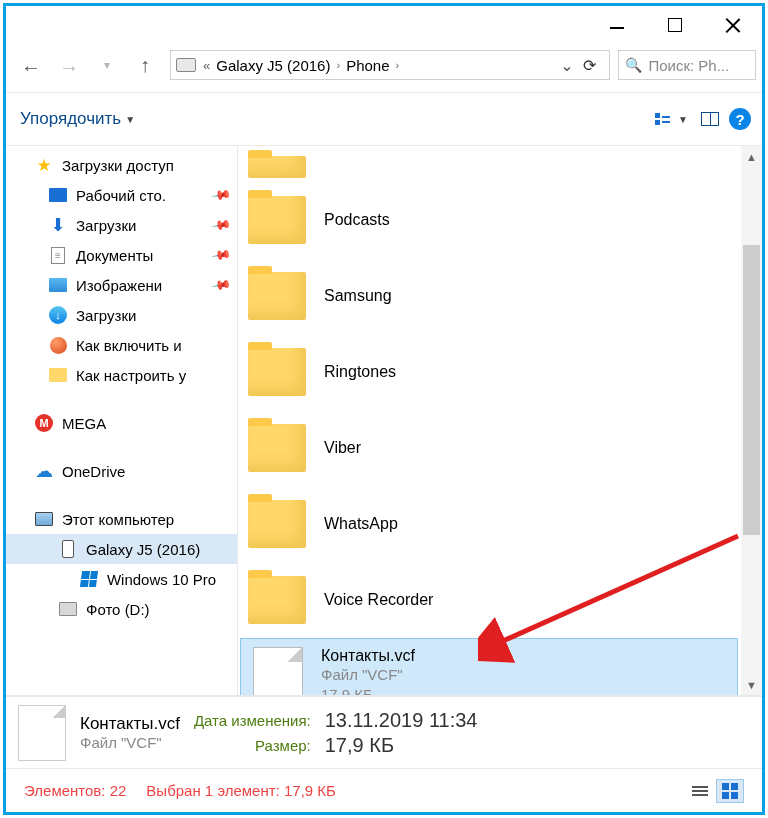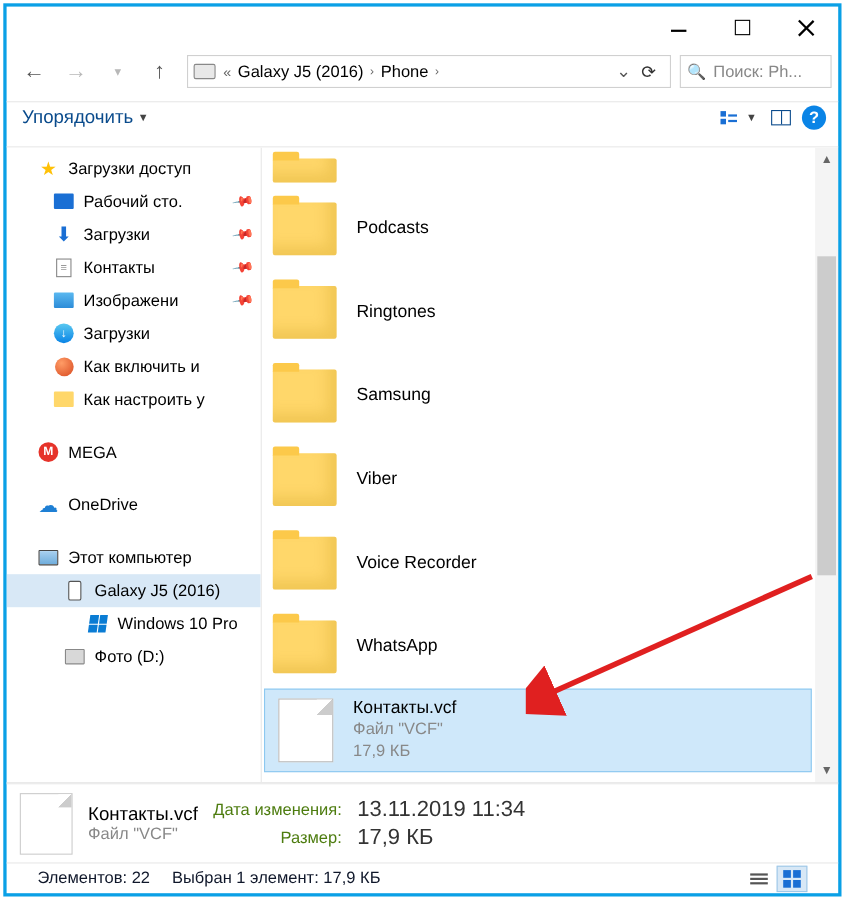--- a/index.html
+++ b/index.html
@@ -26,21 +26,21 @@
   .drive-ic{width:20px;height:14px;background:#e8e8e8;border:1px solid #888;border-radius:2px;margin:0 3px;position:relative;}
   .chev{ color:#666; padding:0 4px; font-size:11px;}
   .addr-tail{display:flex;align-items:center;margin-left:auto;}
   .addr-drop{width:20px;text-align:center;color:#555;}
   .refresh-ic{width:18px;height:18px;font-size:16px;color:#333;}
   .search-box{width:138px;border:1px solid #d0d0d0;height:30px;display:flex;align-items:center;padding:0 6px;gap:6px;}
   .search-ic{font-size:14px;color:#666;}
   .search-ph{color:#888;font-size:15px;white-space:nowrap;overflow:hidden;}
 
   
-  .toolbar{display:flex;align-items:flex-start;border-top:1px solid #e8e8e8;border-bottom:1px solid #e8e8e8;height:42px;padding:0 8px;}
+  .toolbar{display:flex;align-items:center;border-top:1px solid #e8e8e8;border-bottom:1px solid #e8e8e8;height:54px;padding:0 8px;}
   .org-btn{color:#0a4b8c;font-size:17px;padding:4px 6px;display:flex;align-items:center;gap:4px;}
   .org-btn .drop{font-size:10px;color:#444;}
   .tool-right{margin-left:auto;display:flex;align-items:center;gap:2px;}
   .tool-ic{width:28px;height:28px;display:flex;align-items:center;justify-content:center;}
   .help-ic{width:22px;height:22px;border-radius:50%;background:#0a84e6;color:#fff;display:flex;align-items:center;justify-content:center;font-size:15px;font-weight:bold;}
 
   
   .main{flex:1;display:flex;overflow:hidden;border-bottom:1px solid #e8e8e8;}
   .sidebar{width:232px;border-right:1px solid #e8e8e8;overflow:hidden;padding-top:4px;}
   .side-item{display:flex;align-items:center;height:30px;padding-left:42px;font-size:15px;color:#000;gap:8px;white-space:nowrap;overflow:hidden;}
@@ -88,21 +88,21 @@
   .details{display:flex;align-items:center;height:72px;border-top:1px solid #e8e8e8;padding:6px 12px;gap:14px;}
   .file-thumb{width:48px;height:56px;border:1px solid #ccc;background:#fff;position:relative;}
   .file-thumb::after{content:"";position:absolute;top:0;right:0;width:12px;height:12px;background:linear-gradient(135deg,#fff 48%,#ccc 50%);}
   .det-grid{display:grid;grid-template-columns:auto auto auto;column-gap:14px;row-gap:2px;font-size:15px;align-items:center;}
   .det-name{font-size:17px;color:#000;}
   .det-type{font-size:15px;color:#888;}
   .det-label{color:#4d7c0f;font-size:15px;text-align:right;}
   .det-val{color:#333;font-size:20px;}
 
   
-  .status{display:flex;align-items:center;height:28px;border-top:1px solid #e8e8e8;padding:0 28px;font-size:15px;color:#0f172a;gap:20px;}
+  .status{display:flex;align-items:center;height:44px;border-top:1px solid #e8e8e8;padding:0 18px;font-size:15px;color:#ef4444;gap:20px;}
   .status-right{margin-left:auto;display:flex;gap:2px;}
   .view-btn{width:28px;height:24px;border:1px solid transparent;display:flex;align-items:center;justify-content:center;}
   .view-btn.active{background:#d8e8f6;border-color:#a0c8e8;}
   .details-lines{display:flex;flex-direction:column;gap:2px;}
   .details-lines span{width:16px;height:2px;background:#555;}
   .grid-ic{display:grid;grid-template-columns:1fr 1fr;grid-template-rows:1fr 1fr;gap:2px;width:16px;height:16px;}
   .grid-ic span{background:#1a6fd4;}
 
   
   .arrow-svg{position:absolute;pointer-events:none;}
@@ -198,21 +198,21 @@
             <span class="si-icon">
               <span class="download-ic">⬇</span>
             </span>
             <span>Загрузки</span>
             <span class="pin">📌</span>
           </div>
           <div class="side-item">
             <span class="si-icon">
               <span class="doc-ic">≡</span>
             </span>
-            <span>Контакты</span>
+            <span>Документы</span>
             <span class="pin">📌</span>
           </div>
           <div class="side-item">
             <span class="si-icon">
               <span class="img-ic"></span>
             </span>
             <span>Изображени</span>
             <span class="pin">📌</span>
           </div>
           <div class="side-item">
@@ -289,45 +289,45 @@
         </div>
       <div class="item">
             <div class="folder-large"></div>
             <div class="meta-col">
               <span class="item-label">Podcasts</span>
             </div>
           </div>
           <div class="item">
             <div class="folder-large"></div>
             <div class="meta-col">
+              <span class="item-label">Samsung</span>
+            </div>
+          </div>
+          <div class="item">
+            <div class="folder-large"></div>
+            <div class="meta-col">
               <span class="item-label">Ringtones</span>
             </div>
           </div>
           <div class="item">
             <div class="folder-large"></div>
             <div class="meta-col">
-              <span class="item-label">Samsung</span>
-            </div>
-          </div>
-          <div class="item">
-            <div class="folder-large"></div>
-            <div class="meta-col">
               <span class="item-label">Viber</span>
             </div>
           </div>
           <div class="item">
             <div class="folder-large"></div>
             <div class="meta-col">
+              <span class="item-label">WhatsApp</span>
+            </div>
+          </div>
+          <div class="item">
+            <div class="folder-large"></div>
+            <div class="meta-col">
               <span class="item-label">Voice Recorder</span>
-            </div>
-          </div>
-          <div class="item">
-            <div class="folder-large"></div>
-            <div class="meta-col">
-              <span class="item-label">WhatsApp</span>
             </div>
           </div>
           <div class="item selected">
             <div class="file-large"></div>
             <div class="meta-col">
               <span class="item-label">Контакты.vcf</span>
               <span class="item-meta">Файл "VCF"</span>
               <span class="item-meta">17,9 КБ</span>
             </div>
           </div>

